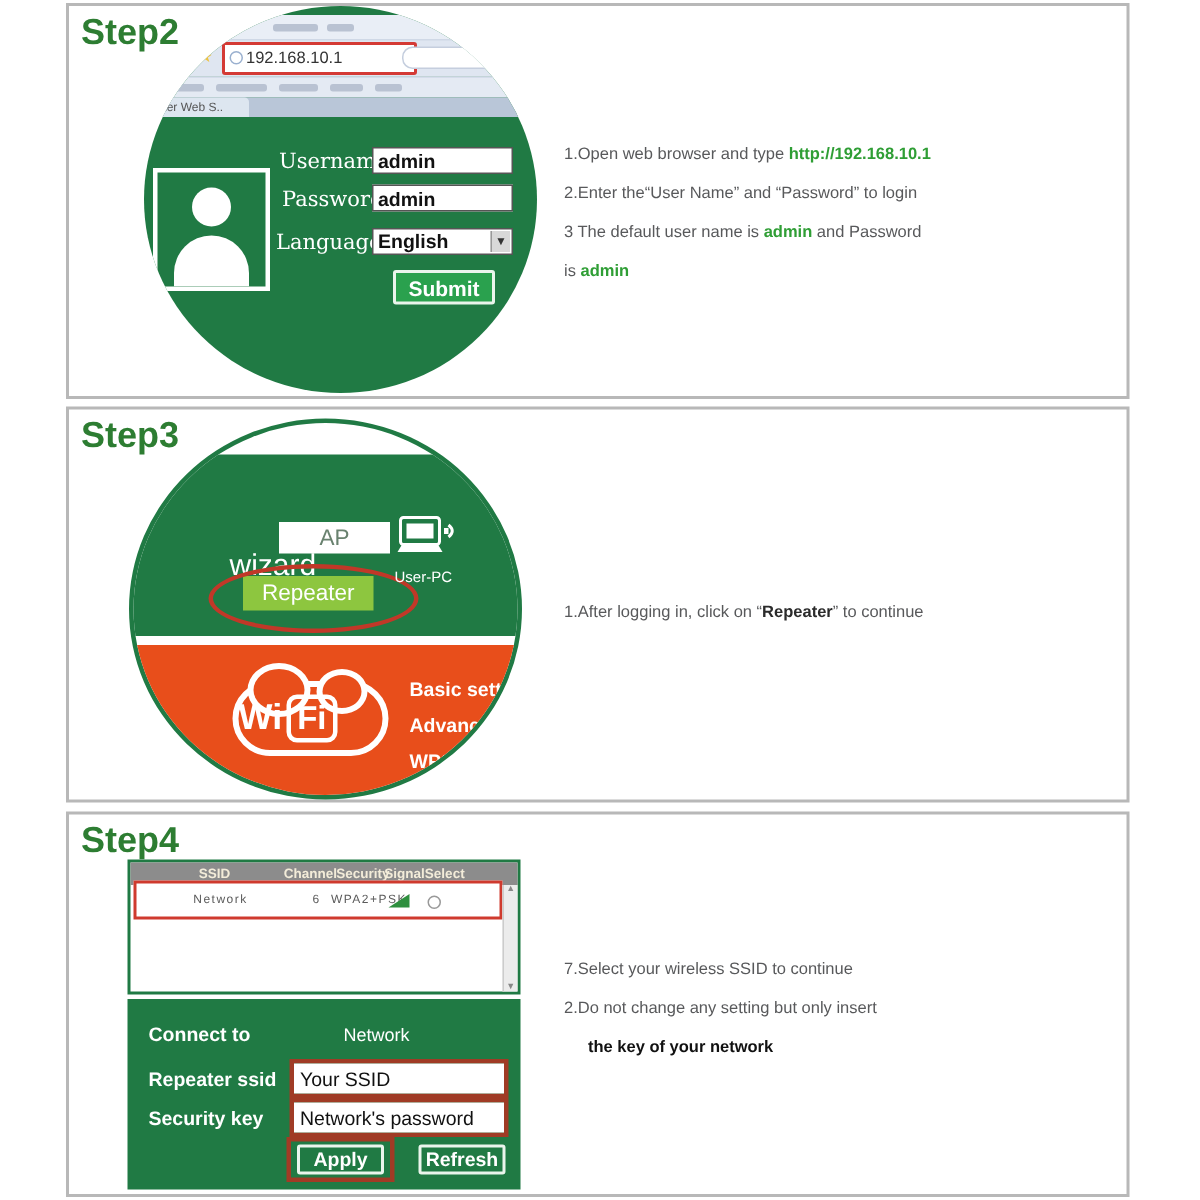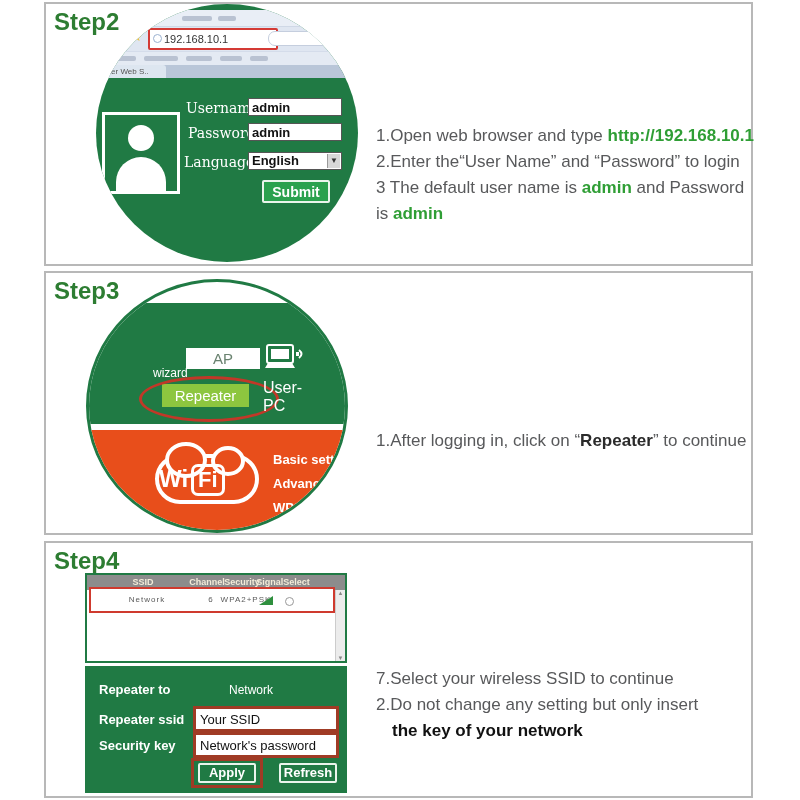--- a/index.html
+++ b/index.html
@@ -2,21 +2,21 @@
 <html><head>
 <meta charset="utf-8">
 <style>
   html,body{margin:0;padding:0;background:#fff;}
   #stage{position:relative;width:800px;height:800px;background:#fff;font-family:"Liberation Sans",sans-serif;overflow:hidden;}
   .panel{position:absolute;left:44px;width:709px;background:#fff;border:2px solid #b8b8b8;box-sizing:border-box;}
   #panel1{top:2px;height:264px;}
   #panel2{top:271px;height:264px;}
   #panel3{top:541px;height:257px;}
   .step-title{position:absolute;left:8px;top:4px;font-size:24px;font-weight:bold;color:#2d7d32;}
-  .instr{position:absolute;left:330px;width:375px;font-size:17px;color:#58595b;margin-top:33px;}
+  .instr{position:absolute;left:330px;width:375px;font-size:11px;color:#58595b;}
   .instr .line{line-height:26px;white-space:nowrap;}
   .seg-green{color:#2f9e35;font-weight:700;}
   .seg-bold{color:#2b2b2b;font-weight:700;}
   .seg-black{color:#111;font-weight:700;}
   .seg-red{color:#e23a56;font-weight:700;}
   .indent{padding-left:16px;}
 
   
   #circle2{position:absolute;left:50px;top:0;width:262px;height:258px;border-radius:50%;background:#207a44;overflow:hidden;}
   .chrome{position:absolute;top:6px;left:0;width:100%;height:66px;}
@@ -37,26 +37,26 @@
   .lbl2{position:absolute;color:#fff;font-size:14px;font-family:"DejaVu Serif",serif;}
   .tfield{position:absolute;left:152px;width:94px;height:18px;border:1px solid #555;background:#fff;font-size:13px;font-weight:700;color:#111;padding:0 0 0 3px;box-sizing:border-box;font-family:"Liberation Sans",sans-serif;}
   .select{position:absolute;left:152px;width:94px;height:18px;background:#fff;border:1px solid #555;box-sizing:border-box;font-size:13px;font-weight:700;color:#111;line-height:16px;padding-left:3px;}
   .select .arrow{position:absolute;right:1px;top:1px;width:12px;height:14px;background:#d8d8d8;border-left:1px solid #999;font-size:8px;line-height:14px;text-align:center;color:#333;}
   .submit-btn{position:absolute;left:166px;top:176px;width:68px;height:23px;background:#2aa14e;border:2px solid #eaf5ec;color:#fff;font-size:14px;font-weight:700;text-align:center;line-height:20px;box-sizing:border-box;border-radius:2px;}
 
   
   #circle3{position:absolute;left:40px;top:6px;width:262px;height:254px;border-radius:50%;background:#fff;border:3px solid #207a44;overflow:hidden;box-sizing:border-box;}
   .c3-green{position:absolute;top:21px;left:-5px;right:-5px;height:121px;background:#207a44;}
   .c3-orange{position:absolute;top:148px;left:-5px;right:-5px;bottom:-5px;background:#e84e1b;}
-  .wizard-lbl{position:absolute;left:64px;top:56px;color:#fff;font-size:12px;margin-top:28px;}
+  .wizard-lbl{position:absolute;left:64px;top:56px;color:#fff;font-size:20px;margin-top:28px;}
   .ap-box{position:absolute;left:97px;top:66px;width:74px;height:21px;background:#fff;color:#69826f;font-size:15px;text-align:center;line-height:21px;}
   .repeater-btn{position:absolute;left:73px;top:102px;width:87px;height:23px;background:#8dc63f;color:#fff;font-size:15px;text-align:center;line-height:23px;}
   .red-ellipse{position:absolute;left:50px;top:94px;width:134px;height:40px;border:3px solid #c13828;border-radius:50%;}
   .userpc{position:absolute;left:174px;top:62px;width:52px;text-align:left;}
-  .userpc-label{color:#fff;font-size:16px;margin-top:1px;}
+  .userpc-label{color:#fff;font-size:10px;margin-top:1px;}
   .wifi-logo{position:absolute;left:66px;top:172px;width:104px;height:50px;background:#e84e1b;border:4px solid #fff;border-radius:28px;box-sizing:border-box;}
   .wifi-logo .bump1{position:absolute;left:6px;top:-16px;width:34px;height:28px;background:#e84e1b;border:4px solid #fff;border-radius:50%;}
   .wifi-logo .bump2{position:absolute;right:10px;top:-12px;width:26px;height:22px;background:#e84e1b;border:4px solid #fff;border-radius:50%;}
   .wifi-wi{position:relative;color:#fff;font-size:24px;font-weight:700;line-height:42px;}
   .wifi-fi{display:inline-block;border:3px solid #fff;border-radius:7px;padding:0 4px;line-height:26px;margin-left:3px;font-size:22px;}
   .wifi-menu{position:absolute;left:184px;top:166px;width:92px;color:#fff;font-size:13px;font-weight:700;}
   .wifi-menu div{line-height:24px;white-space:nowrap;}
 
   
   .shot{position:absolute;left:39px;top:30px;width:290px;height:220px;}
@@ -201,21 +201,21 @@
           <span class="sig-tri"></span>
           <span class="radio-dot"></span>
         </div>
         <div class="vscroll">
           <span class="up">▲</span>
           <span class="dn">▼</span>
         </div>
       </div>
 
       <div class="green-form">
-        <span class="gf-label" style="top:16px;">Repeater to</span>
+        <span class="gf-label" style="top:16px;">Connect to</span>
         <span class="gf-value" style="top:17px;">Network</span>
 
         <span class="gf-label" style="top:46px;">Repeater ssid</span>
         <div class="red-wrap" style="left:108px;top:40px;width:146px;height:26px;">
           <input class="gf-input" readonly="" value="Your SSID" style="">
         </div>
 
         <span class="gf-label" style="top:72px;text-align:center;">Security key</span>
         <div class="red-wrap" style="left:108px;top:66px;width:146px;height:26px;">
           <input class="gf-input" readonly="" value="Network's password" style="">

